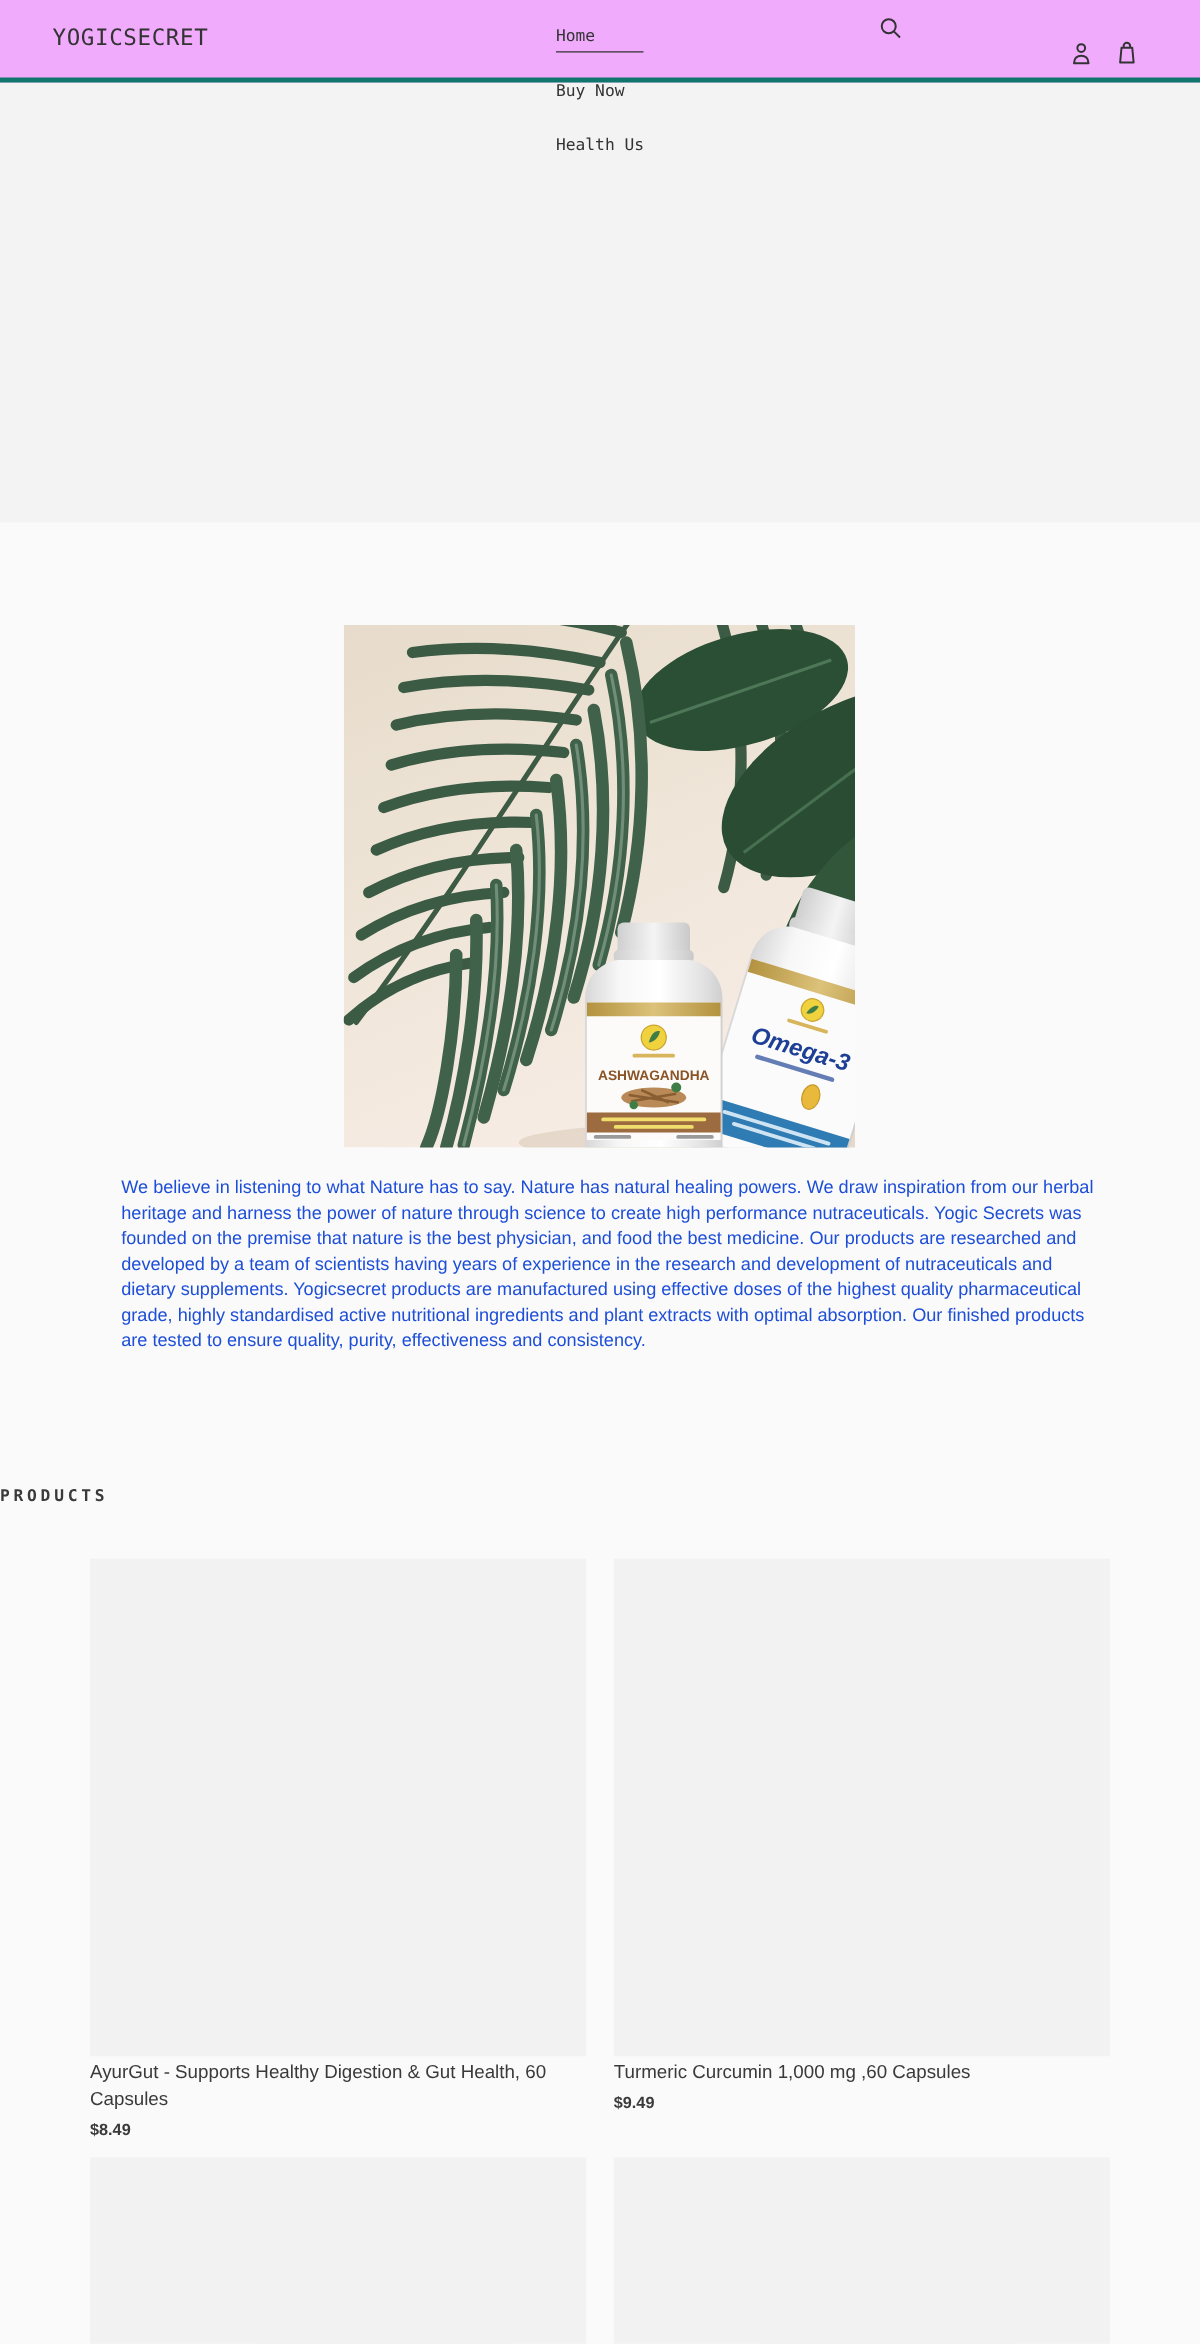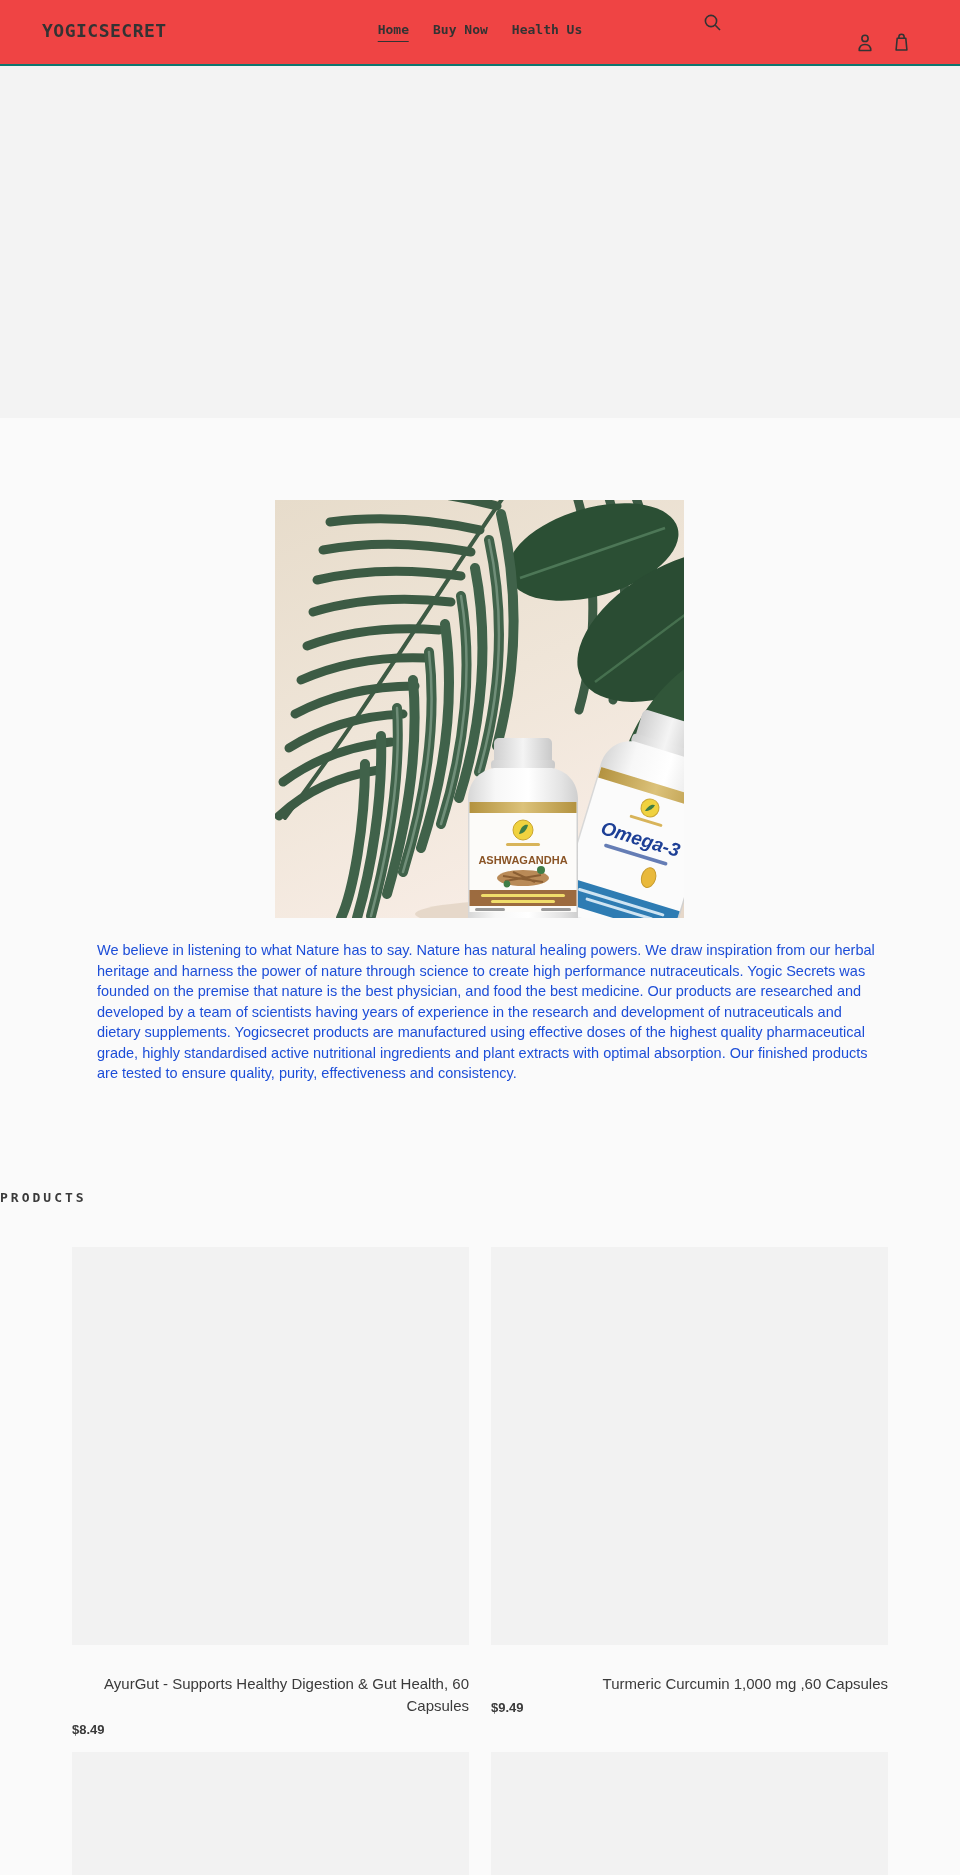--- a/index.html
+++ b/index.html
@@ -6,33 +6,32 @@
   html,body { width:960px; }
   body {
     height:1875px; overflow:hidden; position:relative;
     background:#fafafa; color:#3a3a3a;
     font-family:"Liberation Sans", sans-serif;
   }
   .mono { font-family:"DejaVu Sans Mono", monospace; }
 
   
   .site-header {
-    position:relative; height:66px; background:#ef4444;
-    border-bottom:2px solid #0f766e;
-    font-weight:bold;
+    position:relative; height:66px; background:#f0abfc;
+    border-bottom:4px solid #0f766e;
   }
   .logo {
     position:absolute; left:42px; top:20px;
     font-family:"DejaVu Sans Mono", monospace;
     font-size:18px; color:#333; text-decoration:none; letter-spacing:.5px;
     cursor:pointer;
   }
   .main-nav {
     position:absolute; left:50%; top:22px; transform:translateX(-50%);
-    display:flex; gap:24px; white-space:nowrap;
+    display:flex; gap:24px; white-space:nowrap;flex-direction:column;
   }
   .nav-link {
     font-family:"DejaVu Sans Mono", monospace;
     font-size:13px; color:#333; text-decoration:none; cursor:pointer;
     padding-bottom:4px;
   }
   .nav-link.active { border-bottom:1px solid #333; }
   .hdr-icon { position:absolute; cursor:pointer; line-height:0; }
   .hdr-icon svg { stroke:#333; fill:none; stroke-width:1.6; }
   .icon-search { left:703px; top:13px; }
@@ -65,21 +64,21 @@
     font-size:13px; line-height:20px; letter-spacing:3px; color:#3a3a3a;
   }
   .product-grid {
     margin:39px 72px 0 72px;
     display:grid; grid-template-columns:397px 397px;
     column-gap:22px; row-gap:15px;
   }
   .product-card { cursor:pointer; }
   .product-thumb { width:397px; height:398px; background:#f2f2f2; }
   .product-title {
-    margin-top:28px; font-size:15px; line-height:22px; color:#3a3a3a;text-align:right;
+    margin-top:2px; font-size:15px; line-height:22px; color:#3a3a3a;
   }
   .product-price {
     margin-top:5px; font-size:13px; font-weight:bold; color:#3a3a3a;
   }
 </style>
 </head>
 <body>
 
 <header class="site-header">
   <a class="logo mono">YOGICSECRET</a>

